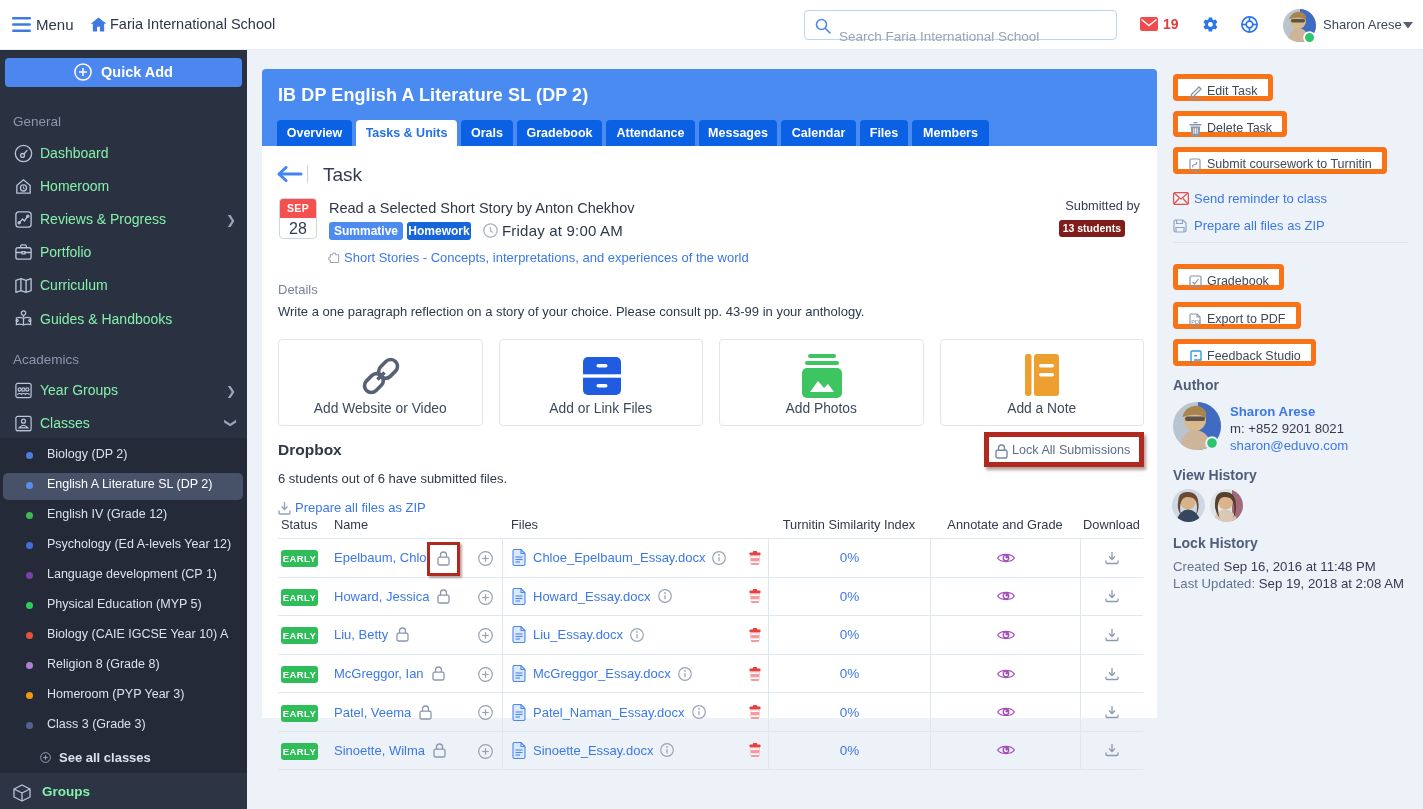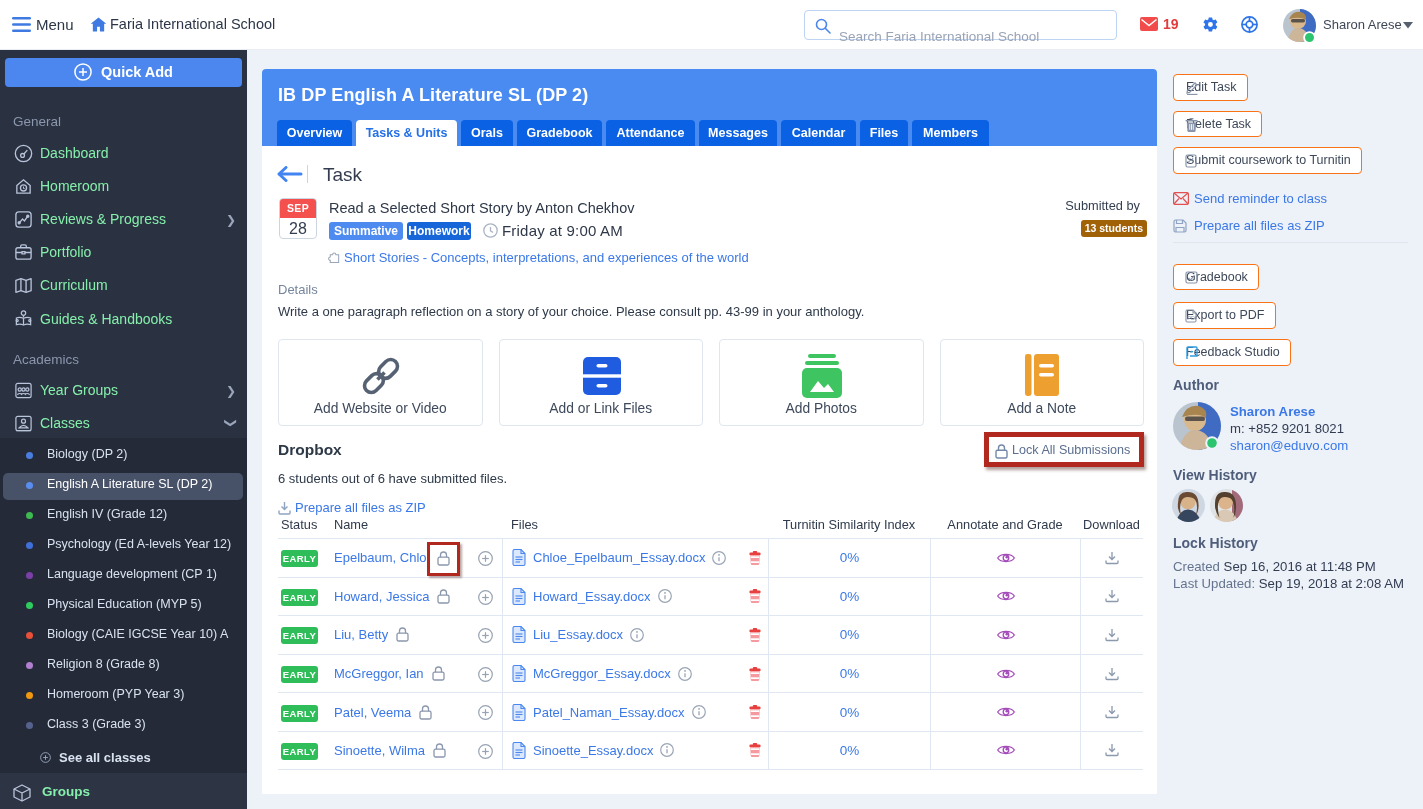--- a/index.html
+++ b/index.html
@@ -17,38 +17,38 @@
 #sidebar { position:absolute; left:0; top:50px; width:247px; height:759px; overflow:hidden; background:#2a3140; z-index:4; }
 #quickadd { position:absolute; left:5px; top:8px; width:237px; height:29px; background:#4b87ee; border-radius:4px; color:#fff; font-size:14.5px; font-weight:700; text-align:center; line-height:29px; }
 .navlabel { position:absolute; left:13px; font-size:13.5px; color:#8b97ad; }
 .navitem { position:absolute; left:40px; font-size:14px; color:#86efac; font-weight:500; white-space:nowrap;}
 .navicon { position:absolute; left:14px; width:19px; height:19px; }
 .chev { position:absolute; left:226px; color:#9aa6bc; font-size:12px; }
 .clsdot { position:absolute; left:26px; width:7px; height:7px; border-radius:50%; }
 .clsitem { position:absolute; left:47px; font-size:12.5px; color:#d9e2f1; white-space:nowrap; }
 #selrow { position:absolute; left:3px; width:240px; height:27px; background:#475168; border-radius:5px; }
 
-#card { position:absolute; left:262px; top:69px; width:895px; height:725px; background:#fff; border-radius:4px 4px 0 0;padding-left:8px; }
+#card { position:absolute; left:262px; top:69px; width:895px; height:649px; background:#fff; border-radius:4px 4px 0 0;padding-left:8px; }
 #bluehead { position:absolute; left:0; top:0; width:895px; height:77px; background:#4a8bf2; border-radius:4px 4px 0 0; }
 #bluehead h1 { position:absolute; left:16px; top:16px; font-size:18px; color:#fff; font-weight:700; letter-spacing:.1px;}
 .tab { position:absolute; top:51px; height:26px; background:#0b61e4; color:#fff; border-radius:4px 4px 0 0; font-size:12.5px; font-weight:700; text-align:center; line-height:26px; }
 .tab.active { background:#fff; color:#2470e8; }
 
 .link { color:#3b78e7; text-decoration:none; }
 .h-task { position:absolute; left:61px; top:95px; font-size:19px; color:#333d4f; }
 .vdiv { position:absolute; left:45px; top:96px; width:1px; height:18px; background:#c8d3e4; }
 #sepbadge { position:absolute; left:17px; top:129px; width:38px; height:41px; border:1px solid #ccd6e2; border-radius:4px; overflow:hidden; background:#fff;}
 #sepbadge .sep { display:block; height:19px; background:#f4504e; color:#fff; font-size:10.5px; font-weight:700; text-align:center; line-height:19px; letter-spacing:.3px;}
 #sepbadge .d28 { display:block; height:21px; color:#333d4f; font-size:16px; text-align:center; line-height:21px; }
 .ttitle { position:absolute; left:67px; top:131px; font-size:14.5px; color:#2e3848; }
 .tag { position:absolute; top:153px; height:18px; border-radius:3px; color:#fff; font-size:12px; font-weight:700; text-align:center; line-height:18px; }
 .friday { position:absolute; left:240px; top:153px; font-size:15px; letter-spacing:.2px; color:#2f3848; }
 .unitlink { position:absolute; left:82px; top:181px; font-size:13px; }
 .subby { position:absolute; right:17px; top:129px; font-size:12.8px; color:#333e50; }
-.substu { position:absolute; right:10px; top:151px; height:17px; background:#a16207; border-radius:3px; color:#fff; font-size:10.5px; font-weight:700; line-height:17px; padding:0 4px; }
+.substu { position:absolute; right:32px; top:151px; height:17px; background:#7f1d1d; border-radius:3px; color:#fff; font-size:10.5px; font-weight:700; line-height:17px; padding:0 4px; }
 .detlbl { position:absolute; left:16px; top:213px; font-size:13px; color:#76849c; }
 .detpar { position:absolute; left:16px; top:235px; font-size:13px; color:#2e3949; }
 .acard { position:absolute; top:270px; width:204.5px; height:87px; border:1px solid #dfe6ee; border-radius:4px; background:#fff; }
 .acard .lbl { position:absolute; left:0; right:0; bottom:9px; text-align:center; font-size:13.8px; color:#3e4a5c; }
 .dropbox-h { position:absolute; left:16px; top:372px; font-size:15.5px; font-weight:700; color:#2e3947; }
 #lockbox { position:absolute; left:722px; top:363px; width:160px; height:35px; border:5px solid #b1281e; box-shadow:2px 3px 3px rgba(80,40,30,.45); }
 #lockbox .t { position:absolute; left:23px; top:5.5px; font-size:12.6px; color:#5b6e8e; white-space:nowrap;}
 .sixstu { position:absolute; left:16px; top:402px; font-size:13px; color:#2e3949; }
 .ziplink { position:absolute; left:33px; top:431px; font-size:13px; }
 
@@ -66,21 +66,21 @@
 .tbody-row { height:38.6px; border-top:1px solid #dfe7f3; align-items:center; position:relative;}
 .tbody-row .c3,.tbody-row .c4,.tbody-row .c5,.tbody-row .c6 { border-left:1px solid #dfe7f3; height:100%; display:flex; align-items:center; justify-content:center;}
 .tbody-row .c3 { justify-content:flex-start; padding-left:9px; }
 .tbody-row:last-child { border-bottom:1px solid #dfe7f3; }
 .early { display:inline-block; width:37px; height:17px; background:#2ebd59; border-radius:3px; color:#fff; font-size:9.5px; font-weight:700; text-align:center; line-height:17px; letter-spacing:.4px;}
 .nm { font-size:13px; }
 .fname { font-size:13px; margin-left:7px; }
 .pct { font-size:13.5px; font-weight:400; color:#3b78e7; }
 
 #rpanel { position:absolute; left:1157px; top:50px; width:266px; height:759px; }
-.rbtn { position:absolute; left:16px; height:26.5px; background:#fff; border:1px solid #f97316; border-radius:4px; font-size:12.5px; color:#3d4859; line-height:25px; padding:0 10px 0 12px; white-space:nowrap;}
+.rbtn { position:absolute; left:16px; height:26.5px; background:#fff; border:5px solid #f97316; border-radius:4px; font-size:12.5px; color:#3d4859; line-height:25px; padding:0 10px 0 29px; white-space:nowrap;}
 .rlink { position:absolute; left:16px; font-size:13px; white-space:nowrap; }
 .rhead { position:absolute; left:16px; font-size:14px; font-weight:700; color:#4e5d7a; }
 .rtext { position:absolute; font-size:13.2px; color:#333d52; white-space:nowrap;}
 .glabel { color:#64748e; }
 </style>
 </head>
 <body>
 <svg width="0" height="0" style="position:absolute">
 <defs>
 <symbol id="i-lock" viewBox="0 0 13 15">

